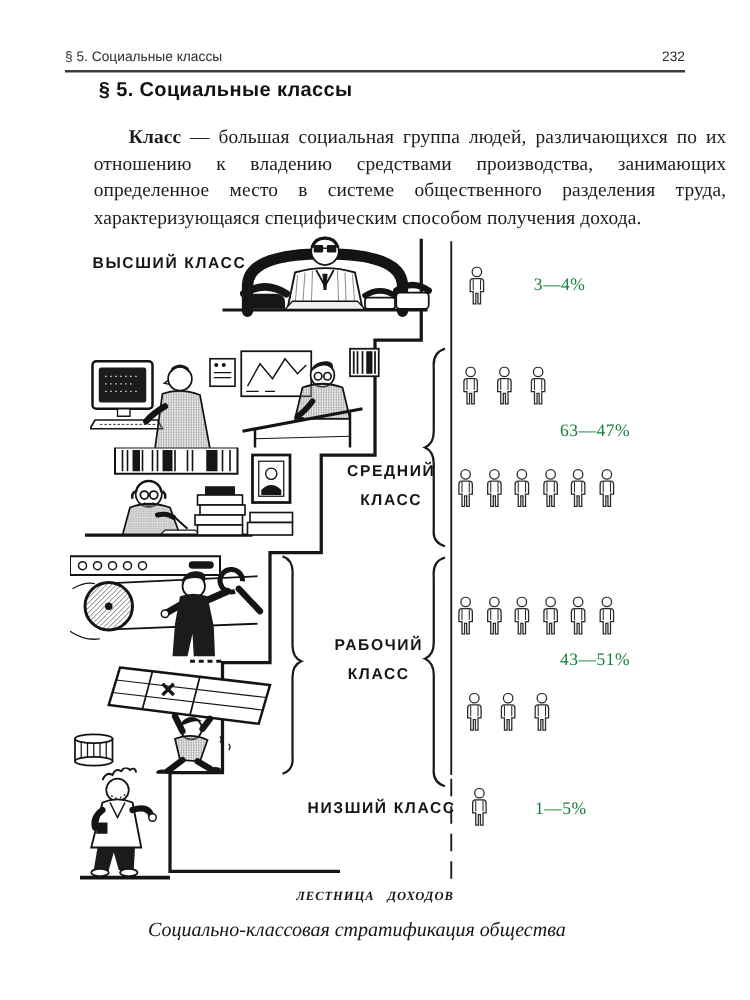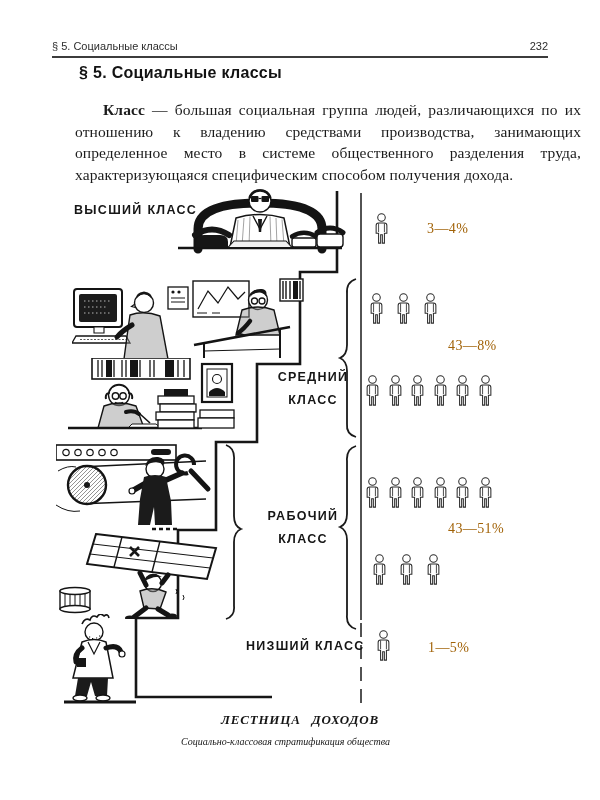--- a/index.html
+++ b/index.html
@@ -21,26 +21,26 @@
 
   .clabel { position:absolute; font-family:"Liberation Sans", sans-serif; font-weight:bold;
     font-size:12.5px; letter-spacing:1.3px; color:#161616; white-space:nowrap; }
   .clabel2 { text-align:center; line-height:23px;padding-left:16px; }
 
   .prow { position:absolute; display:flex; align-items:flex-end; }
   .prow svg { width:19px; height:32px; display:block; }
   .ps  { fill:#fff; stroke:#2c2c2c; stroke-width:1.1px; }
   .ps2 { fill:none; stroke:#2c2c2c; stroke-width:.9px; }
 
-  .pct { position:absolute; font-size:14px; color:#a16207; letter-spacing:.4px; white-space:nowrap; }
+  .pct { position:absolute; font-size:14px; color:#15803d; letter-spacing:.4px; white-space:nowrap; }
 
   .caption-title { position:absolute; top:712px; left:0; width:600px; text-align:center;
-    font-style:italic; font-weight:600; font-size:13px; letter-spacing:.8px; word-spacing:7px; color:#151515; }
+    font-style:italic; font-weight:600; font-size:10px; letter-spacing:.8px; word-spacing:7px; color:#151515; }
   .caption-sub { position:absolute; top:736px; left:0; width:571px; text-align:center;
-    font-style:italic; font-weight:500; font-size:10px; color:#151515;font-family:Liberation Serif, serif; }
+    font-style:italic; font-weight:500; font-size:16px; color:#151515;font-family:Liberation Serif, serif; }
 </style>
 </head>
 <body>
 
 <svg width="0" height="0" style="position:absolute" aria-hidden="true">
   <defs>
     <pattern id="hatch" width="4" height="4" patternUnits="userSpaceOnUse">
       <path d="M0 4 L4 0" stroke="#777" stroke-width="0.8"></path>
     </pattern>
     <pattern id="check" width="4" height="4" patternUnits="userSpaceOnUse">
@@ -250,21 +250,21 @@
         <svg viewBox="0 0 20 34" class="person">
           <use href="#person-shape"></use>
         </svg>
         <svg viewBox="0 0 20 34" class="person">
           <use href="#person-shape"></use>
         </svg>
         <svg viewBox="0 0 20 34" class="person">
           <use href="#person-shape"></use>
         </svg>
       </div>
-    <div class="pct" style="left:448px; top:155px;">43—8%</div>
+    <div class="pct" style="left:448px; top:155px;">63—47%</div>
     <div class="prow" style="left:363px; top:192px; gap:3.5px;">
         <svg viewBox="0 0 20 34" class="person">
           <use href="#person-shape"></use>
         </svg>
         <svg viewBox="0 0 20 34" class="person">
           <use href="#person-shape"></use>
         </svg>
         <svg viewBox="0 0 20 34" class="person">
           <use href="#person-shape"></use>
         </svg>

